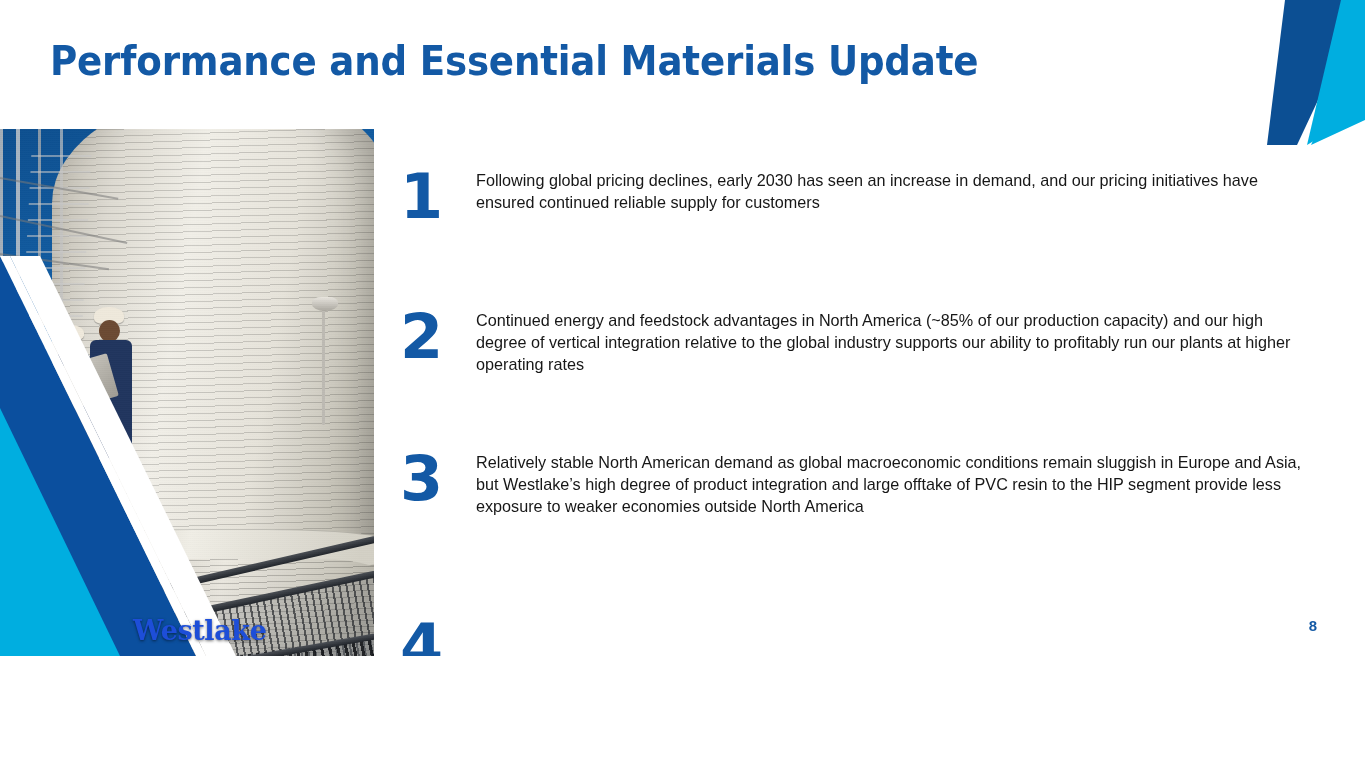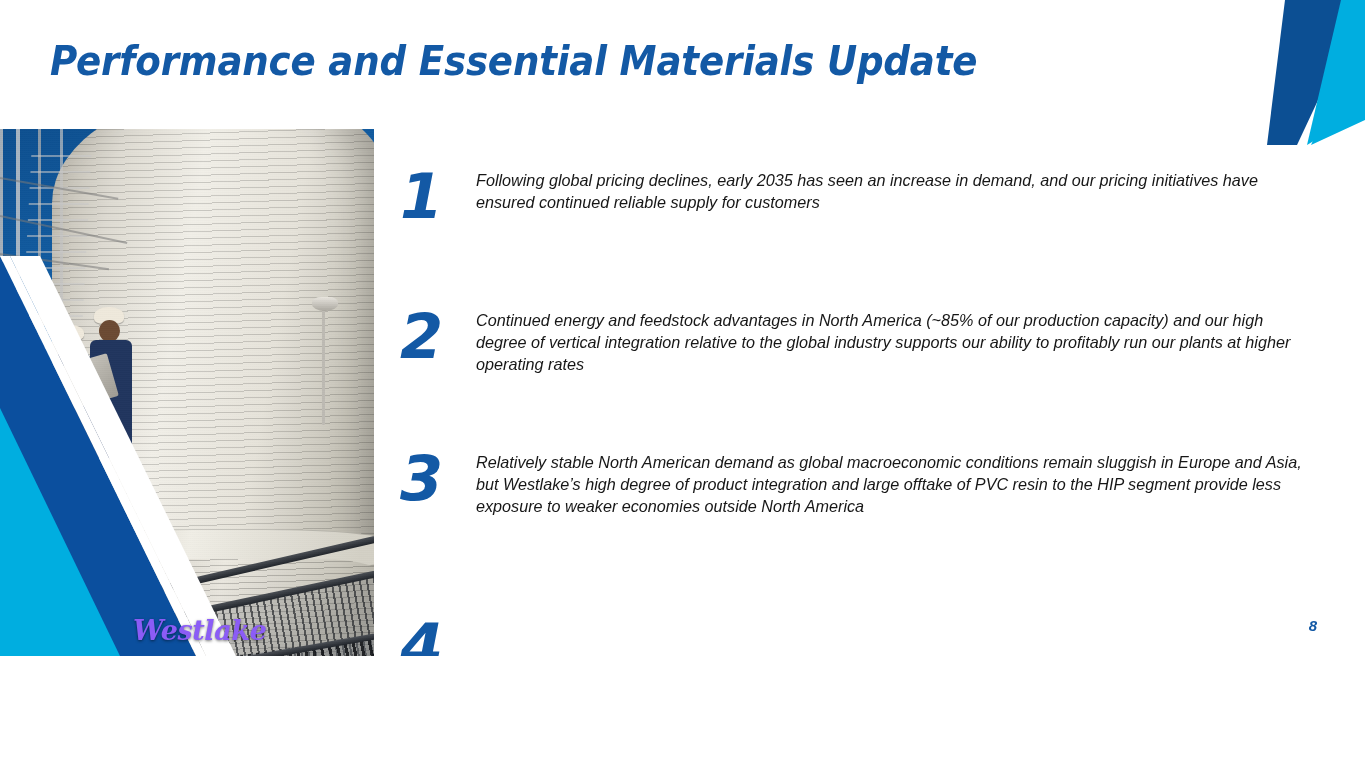--- a/index.html
+++ b/index.html
@@ -7,21 +7,20 @@
     width:1365px; height:768px;
     background:#ffffff;
     font-family:"Liberation Sans", sans-serif;
     overflow:hidden;
   }
   .slide {
     position:relative;
     width:1365px; height:656px;
     background:#ffffff;
     overflow:hidden;
-    font-style:italic;
   }
 
   
   .corner-tr { position:absolute; top:0; right:0; width:120px; height:145px; overflow:hidden; }
   .corner-tr svg { display:block; }
 
   
   .slide-title {
     position:absolute;
     left:50px; top:38px;
@@ -168,21 +167,21 @@
   .corner-bl {
     position:absolute; left:0; bottom:0;
     width:400px; height:400px;
     pointer-events:none;
   }
 
   
   .logo {
     position:absolute;
     left:133px; bottom:10px;
-    color:#8b5cf6;
+    color:#1d4ed8;
     font-size:27px;
     font-weight:bold;
     letter-spacing:-0.4px;
     font-family:"DejaVu Serif", serif;
     text-shadow:0 1px 3px rgba(0,0,0,.55);
   }
 
   
   .content { position:absolute; left:396px; top:129px; width:930px; height:639px; }
   .point { position:absolute; display:flex; align-items:flex-start; }
@@ -292,21 +291,21 @@
       <polygon points="10,0 40,0 236,400 206,400" fill="#ffffff"></polygon>
     </svg>
   </div>
 
   <div class="logo">Westlake</div>
 
   <div class="content">
 
     <div class="point p1">
       <div class="point-num">1</div>
-      <div class="point-text">Following global pricing declines, early 2035 has seen an increase in demand, and our pricing initiatives have ensured continued reliable supply for customers</div>
+      <div class="point-text">Following global pricing declines, early 2030 has seen an increase in demand, and our pricing initiatives have ensured continued reliable supply for customers</div>
     </div>
 
     <div class="point p2">
       <div class="point-num">2</div>
       <div class="point-text">Continued energy and feedstock advantages in North America (~85% of our production capacity) and our high degree of vertical integration relative to the global industry supports our ability to profitably run our plants at higher operating rates</div>
     </div>
 
     <div class="point p3">
       <div class="point-num">3</div>
       <div class="point-text">Relatively stable North American demand as global macroeconomic conditions remain sluggish in Europe and Asia, but Westlake’s high degree of product integration and large offtake of PVC resin to the HIP segment provide less exposure to weaker economies outside North America</div>

